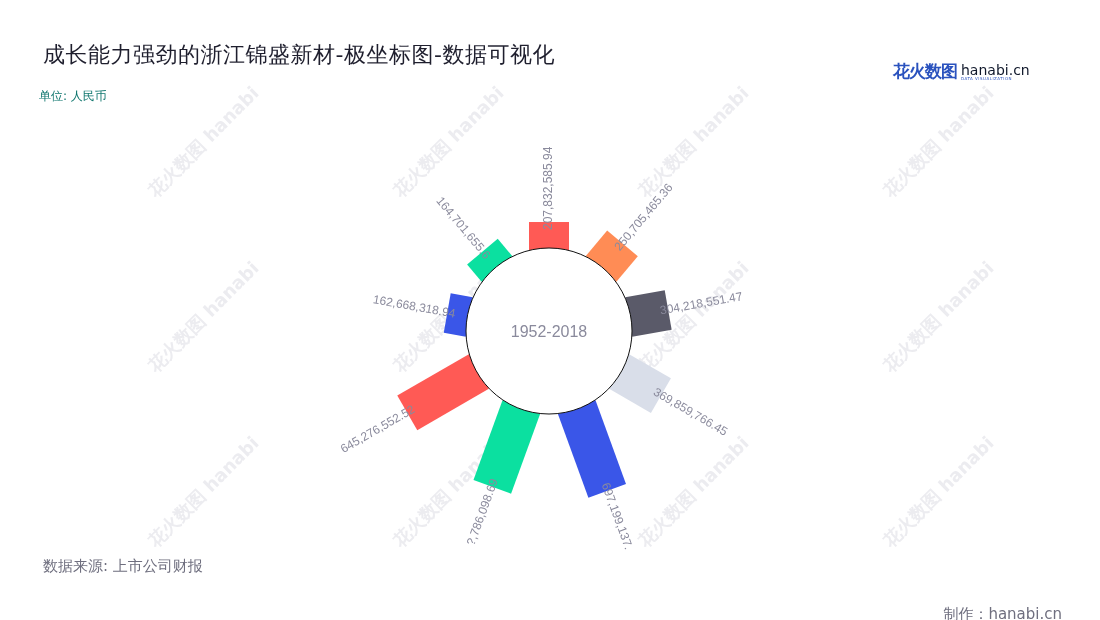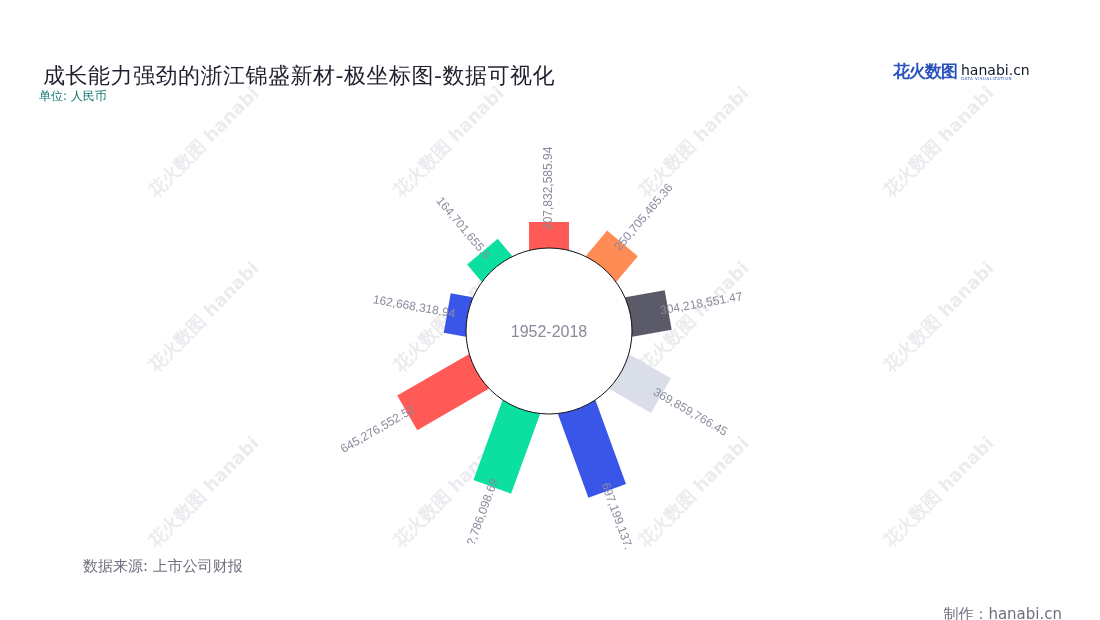--- a/index.html
+++ b/index.html
@@ -1,24 +1,24 @@
 <!DOCTYPE html>
 <html><head>
 <meta charset="utf-8">
 <style>
   html,body{margin:0;padding:0;background:#fff;}
   body{width:1100px;height:620px;position:relative;overflow:hidden;font-family:"DejaVu Sans","Liberation Sans",sans-serif;}
-  .title{position:absolute;left:43px;top:40px;font-size:22px;color:#1f1f2e;letter-spacing:0.5px;margin-top:21px;}
+  .title{position:absolute;left:43px;top:40px;font-size:22px;color:#1f1f2e;letter-spacing:0.5px;}
   .unit{position:absolute;left:39px;top:87px;width:70px;font-size:12px;line-height:18px;color:#0f766e;}
   .logo{position:absolute;left:893px;top:60px;display:flex;align-items:center;gap:4px;}
   .logo .cn{font-size:17px;font-weight:bold;color:#2a52be;letter-spacing:-1px;}
   .logo .en{display:flex;flex-direction:column;line-height:1;}
   .logo .en .main{font-size:14px;font-weight:normal;color:#0f172a;}
   .logo .en .sub{font-size:4px;color:#2a52be;letter-spacing:0.5px;}
-  .source{position:absolute;left:43px;top:557px;font-size:15px;color:#6f6f7f;margin-left:40px;}
+  .source{position:absolute;left:43px;top:557px;font-size:15px;color:#6f6f7f;}
   .maker{position:absolute;right:38px;top:557px;font-size:15px;color:#6f6f7f;margin-top:48px;}
   svg.chart{position:absolute;left:0;top:0;}
   .wm{position:absolute;font-size:18px;font-weight:bold;color:#ececf0;transform:rotate(-45deg);white-space:nowrap;pointer-events:none;}
 </style>
 </head>
 <body>
 
 <div class="title">成长能力强劲的浙江锦盛新材-极坐标图-数据可视化</div>
 <div class="unit">单位: 人民币</div>
 

